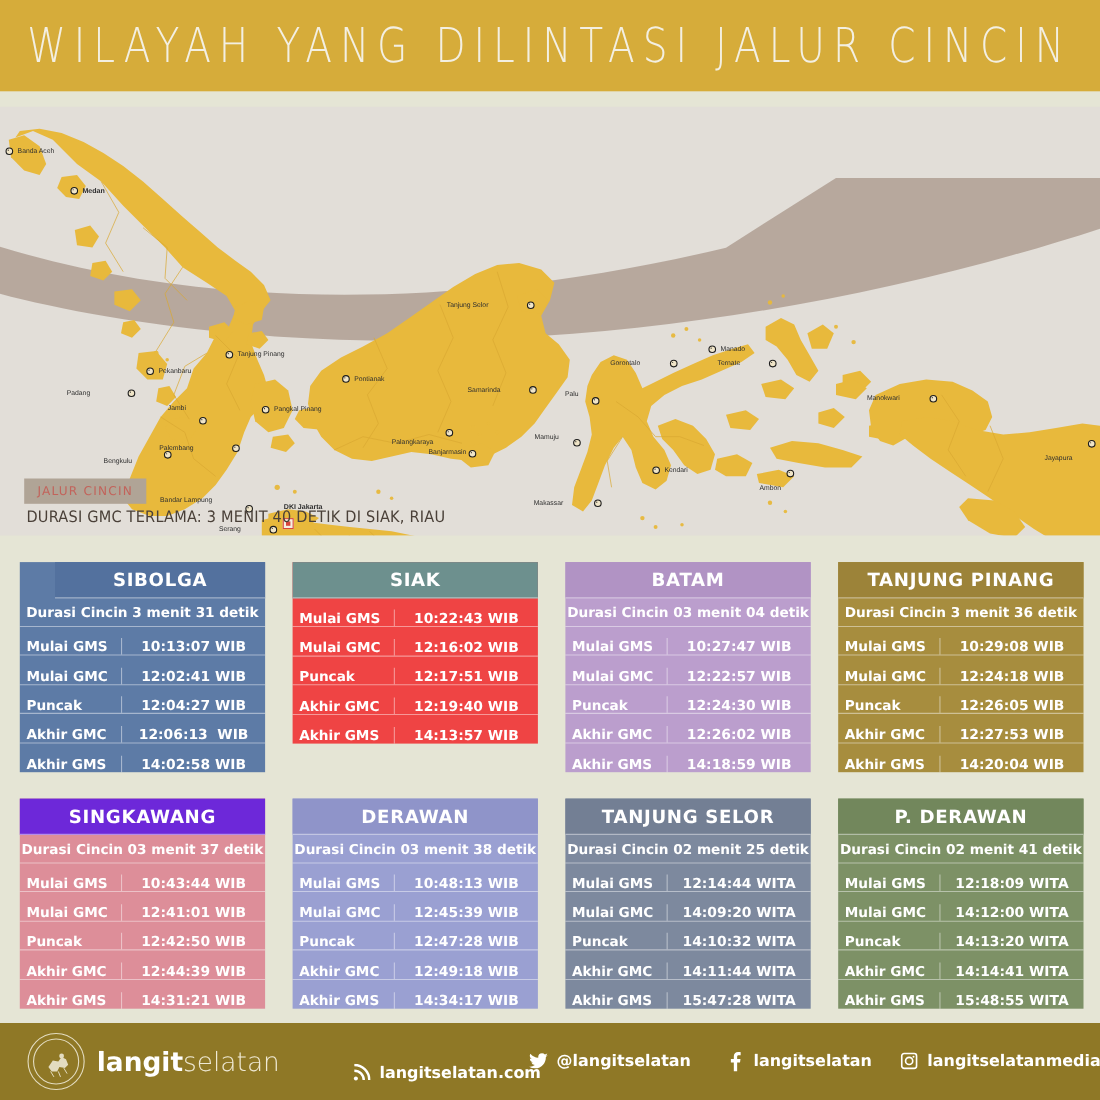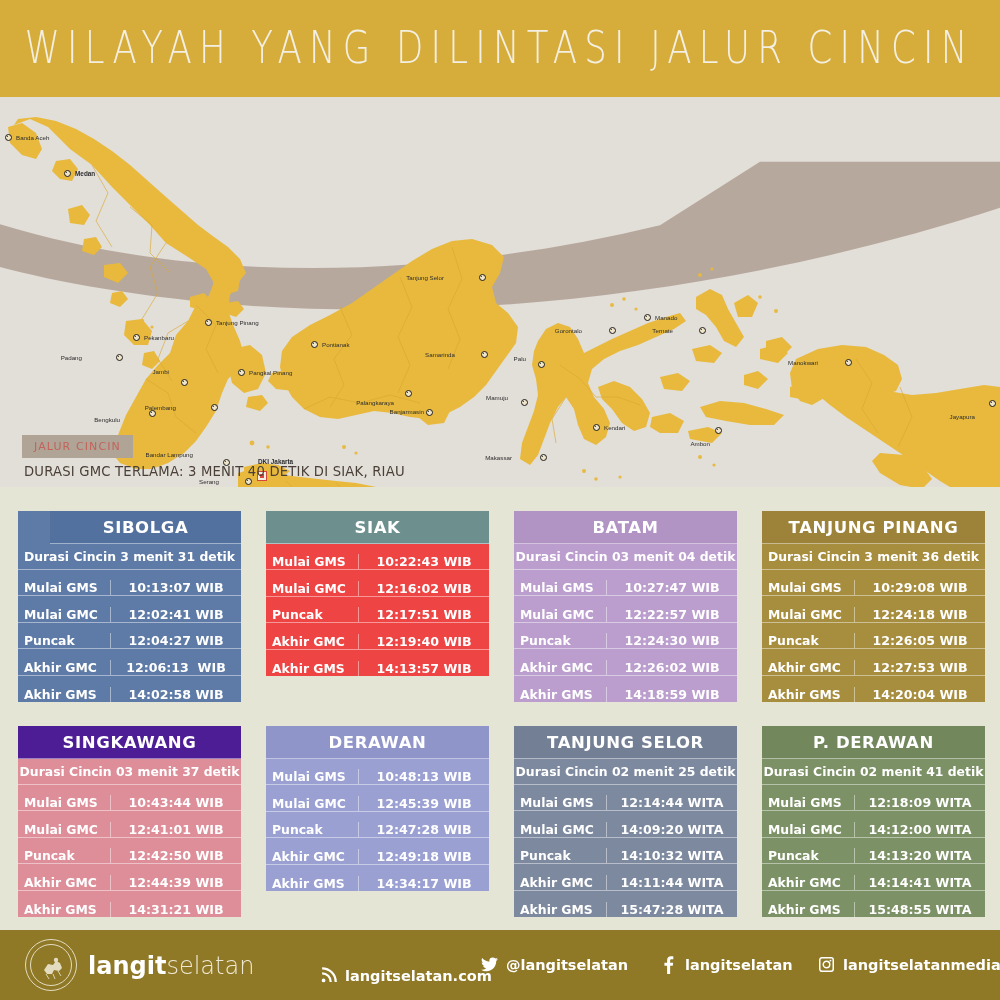--- a/index.html
+++ b/index.html
@@ -8,21 +8,21 @@
     width: 1000px; height: 1000px;
     font-family: "Liberation Sans", sans-serif;
     background: #e5e5d5;
     overflow: hidden;
   }
   #page { position: relative; width: 1000px; height: 1000px; }
 
   
   #header {
     position: absolute; left: 0; top: 0;
-    width: 1000px; height: 97px;
+    width: 1000px; height: 83px;
     background: #d6ac3a;
     display: flex; align-items: center; justify-content: center;
   }
   #header-title {
     font-size: 37px;
     letter-spacing: 7.5px;
     color: #f3efe2;
     font-weight: 300;
     font-family: "DejaVu Sans", sans-serif;
     transform: scaleY(1.18) scaleX(0.96);
@@ -511,21 +511,21 @@
         <div class="card-row">
           <div class="row-label">Akhir GMC</div>
           <div class="row-value">12:27:53 WIB</div>
         </div>
         <div class="card-row">
           <div class="row-label">Akhir GMS</div>
           <div class="row-value">14:20:04 WIB</div>
         </div>
       </div>
       <div class="card" style="left: 18px; top: 239px; background: rgb(221, 142, 153);">
-        <div class="card-title" style="background: #4c1d95;">SINGKAWANG</div>
+        <div class="card-title" style="background: #6d28d9;">SINGKAWANG</div>
         <div class="card-sub">Durasi Cincin 03 menit 37 detik</div>
         <div class="card-row">
           <div class="row-label">Mulai GMS</div>
           <div class="row-value">10:43:44 WIB</div>
         </div>
         <div class="card-row">
           <div class="row-label">Mulai GMC</div>
           <div class="row-value">12:41:01 WIB</div>
         </div>
         <div class="card-row">
@@ -536,20 +536,21 @@
           <div class="row-label">Akhir GMC</div>
           <div class="row-value">12:44:39 WIB</div>
         </div>
         <div class="card-row">
           <div class="row-label">Akhir GMS</div>
           <div class="row-value">14:31:21 WIB</div>
         </div>
       </div>
       <div class="card" style="left: 266px; top: 239px; background: rgb(154, 160, 210);">
         <div class="card-title" style="background: rgb(143, 148, 201);">DERAWAN</div>
+        <div class="card-sub">Durasi Cincin 03 menit 38 detik</div>
         <div class="card-row">
           <div class="row-label">Mulai GMS</div>
           <div class="row-value">10:48:13 WIB</div>
         </div>
         <div class="card-row">
           <div class="row-label">Mulai GMC</div>
           <div class="row-value">12:45:39 WIB</div>
         </div>
         <div class="card-row">
           <div class="row-label">Puncak</div>

